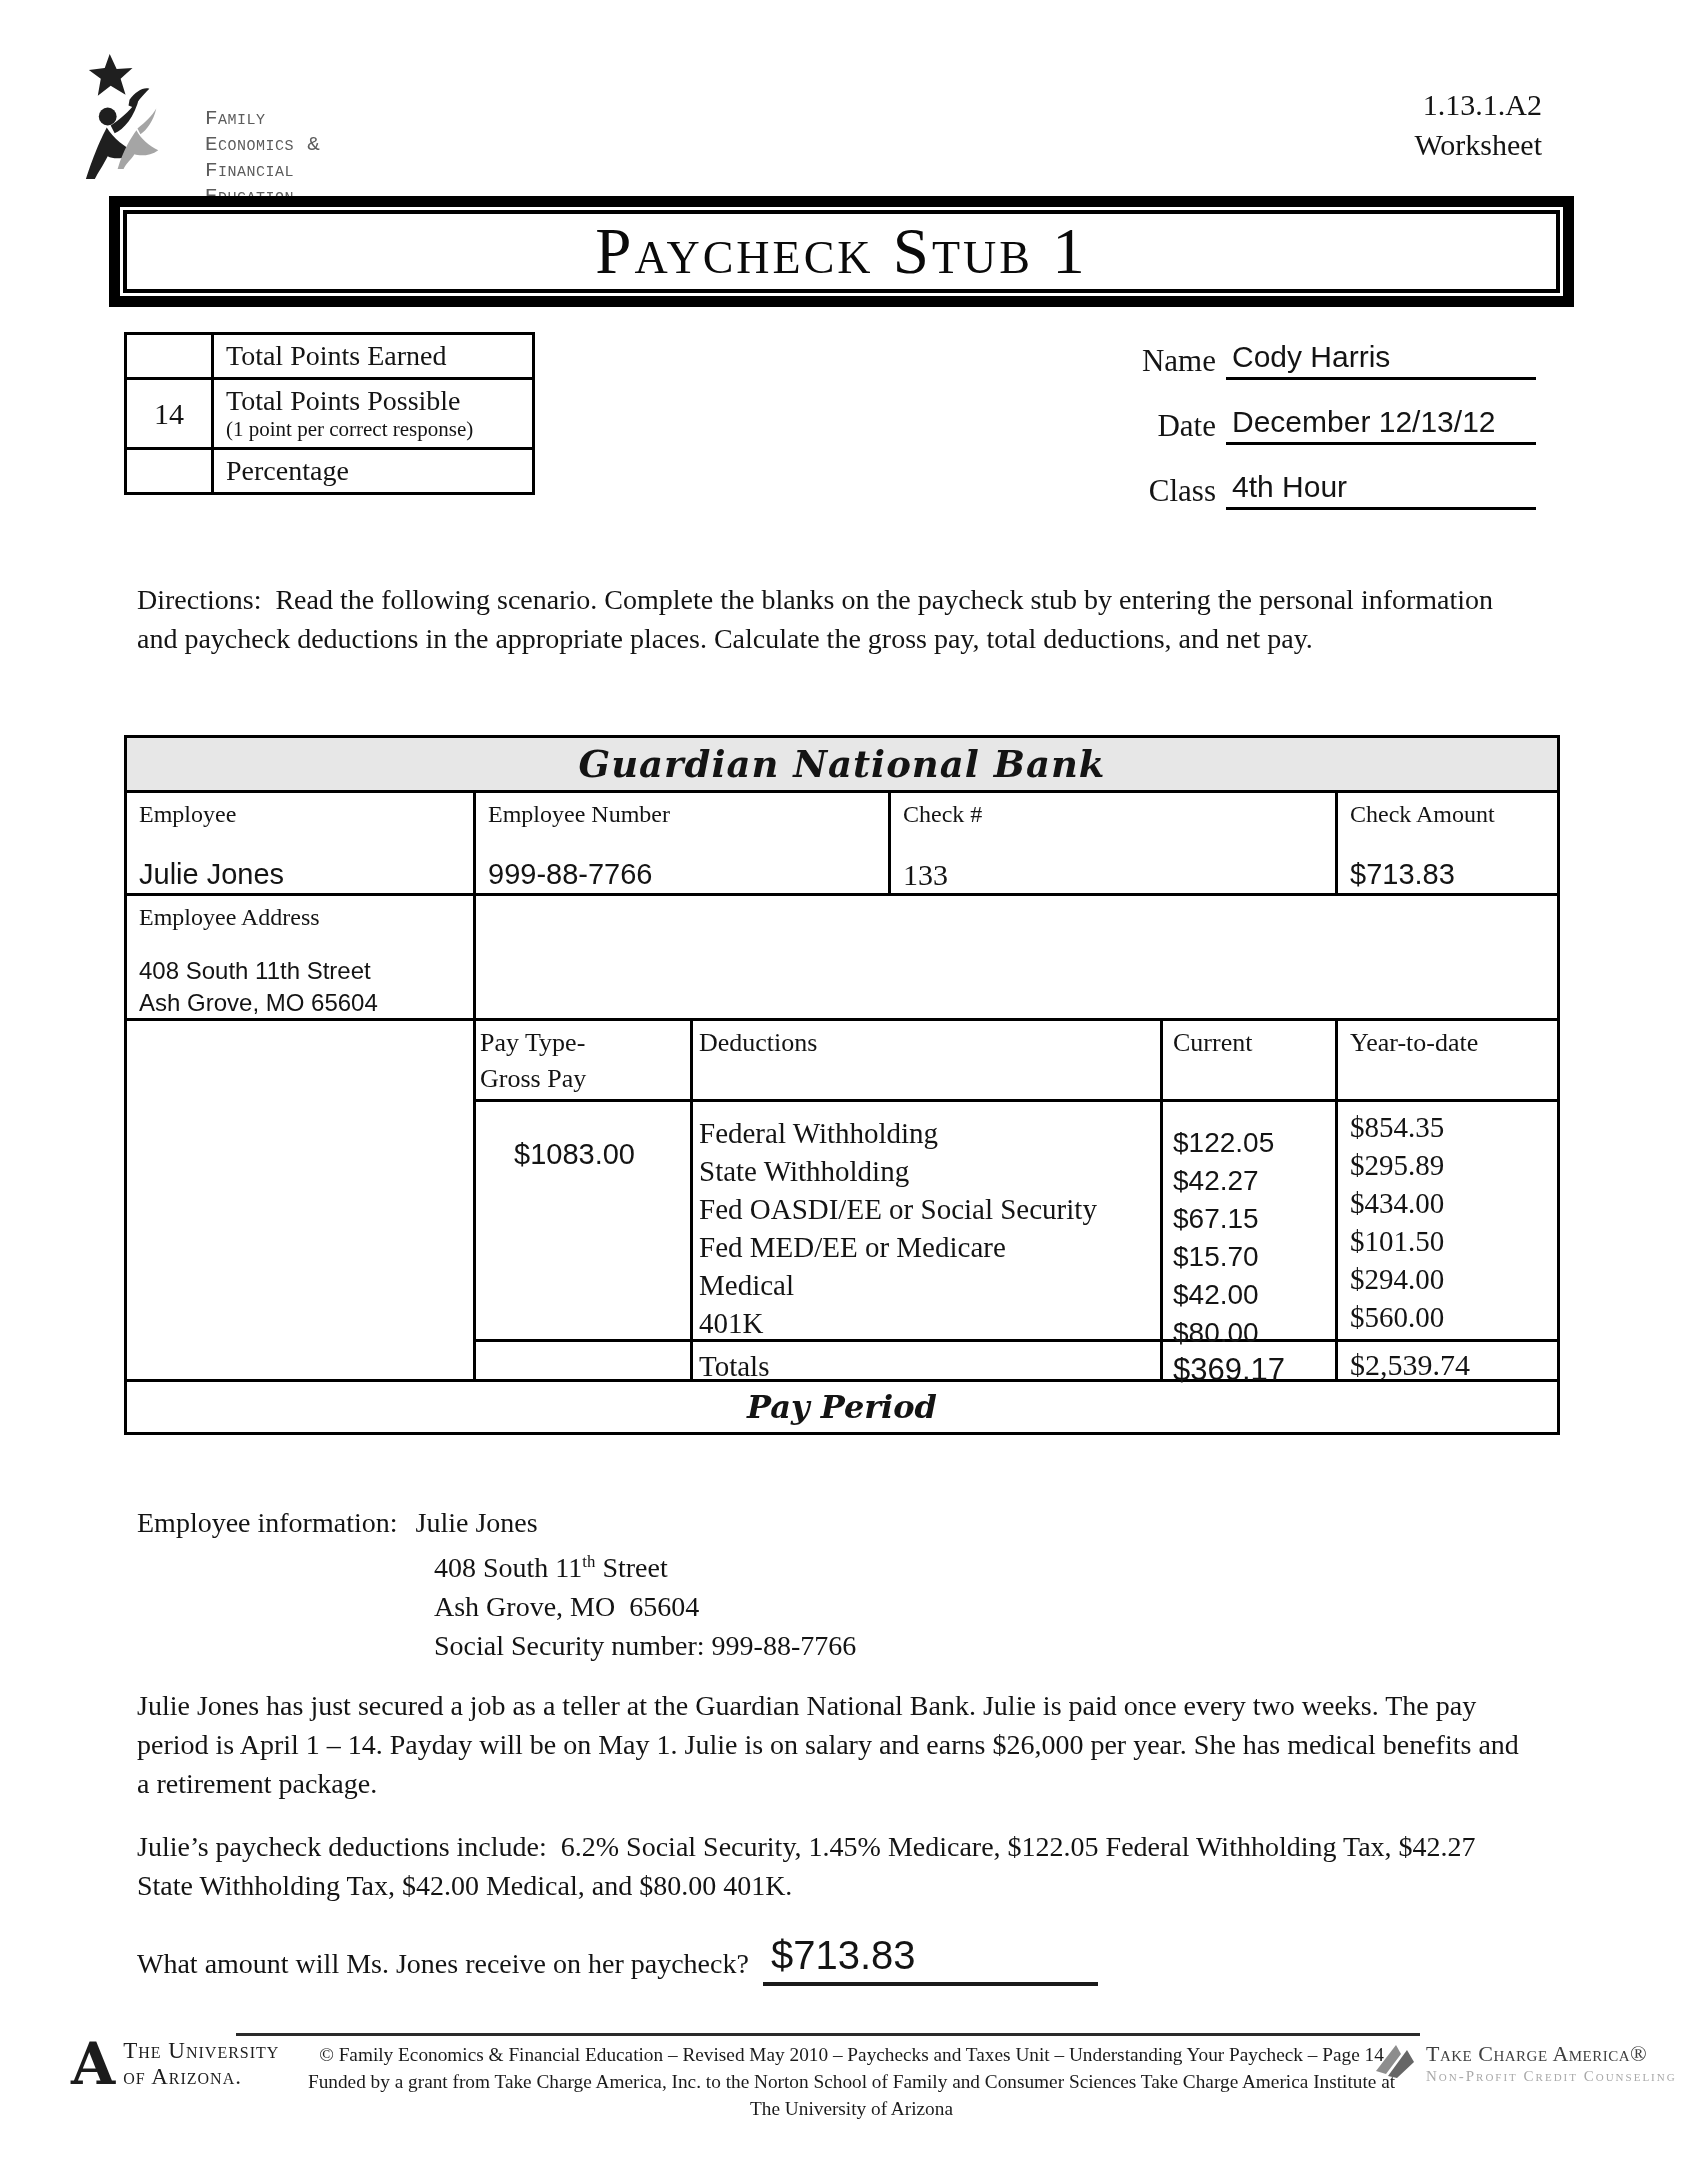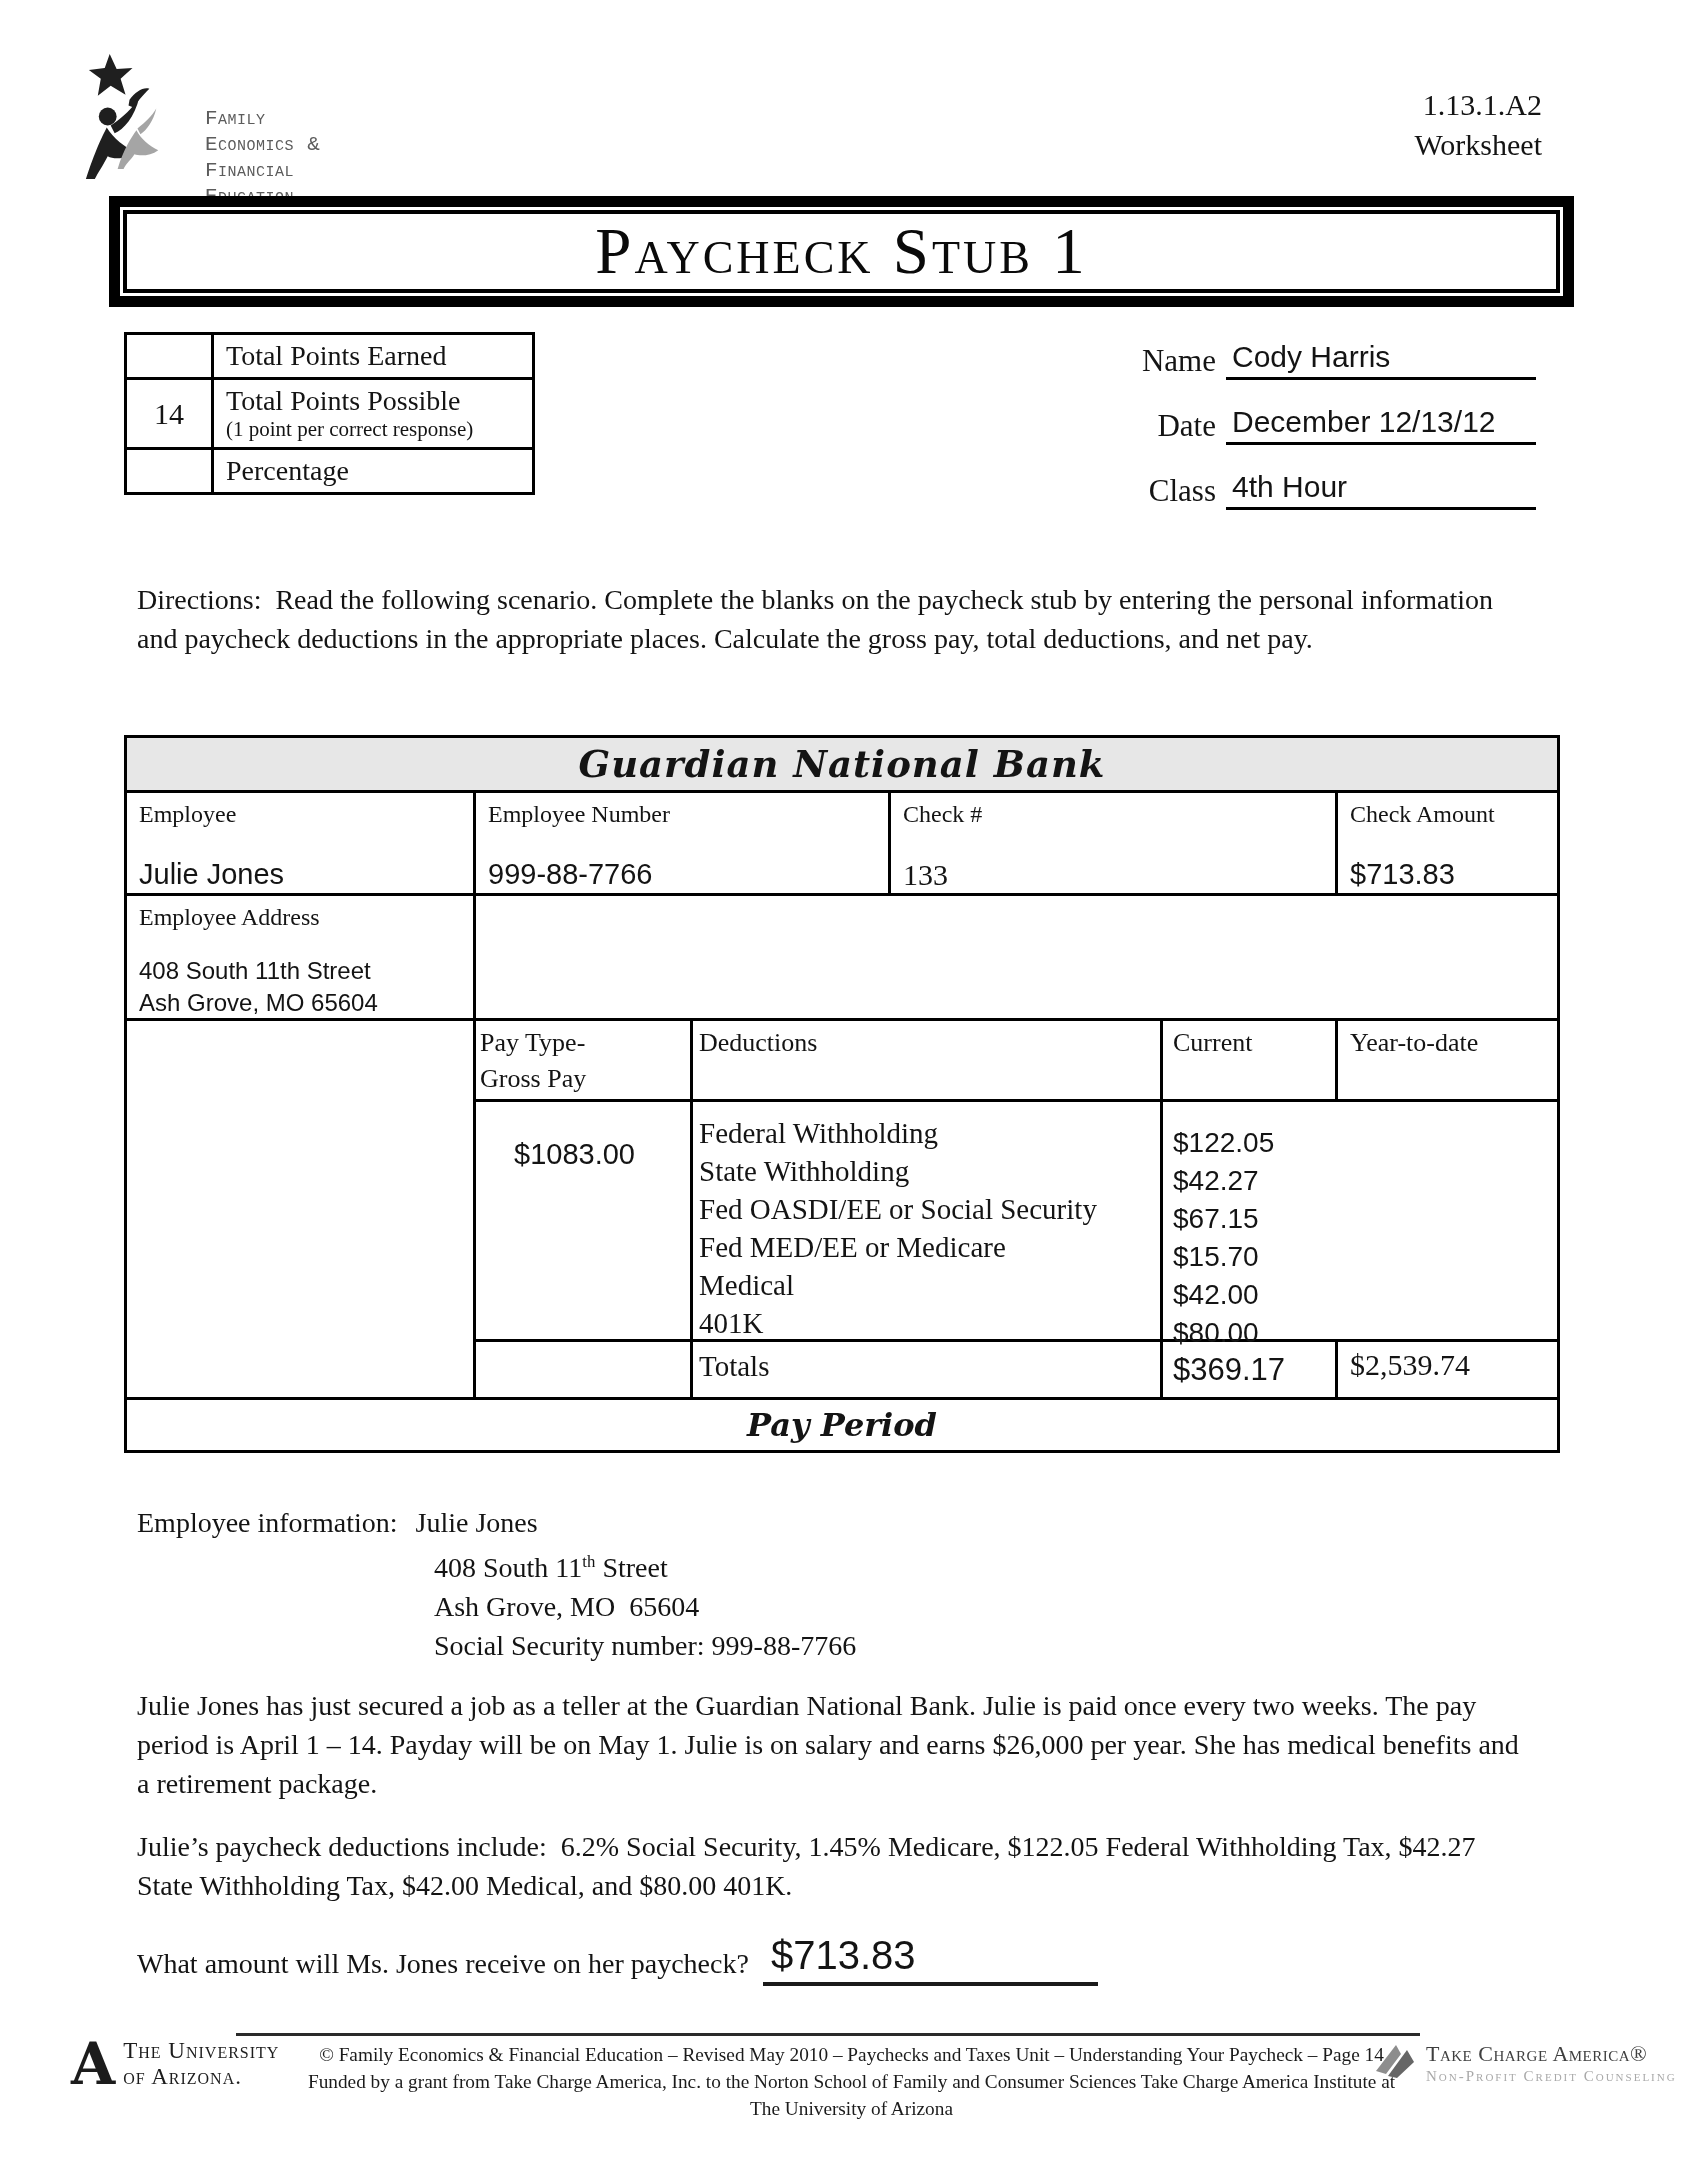--- a/index.html
+++ b/index.html
@@ -56,21 +56,21 @@
   .cell-label { font-size:24px; }
   .cell-value { margin-top:30px; font-size:29px; white-space:nowrap; }
   .serif-val { font-family:"Liberation Serif", serif; font-size:30px; }
   .addr-row { display:flex; height:125px; border-bottom:3px solid #000; }
   .addr-lines { margin-top:24px; font-size:24px; line-height:32px; }
   .body-wrap { display:flex; border-bottom:3px solid #000; }
   .left-tall { width:349px; border-right:3px solid #000; }
   .right-col { flex:1; }
   .hdr-row { display:flex; height:81px; border-bottom:3px solid #000; }
   .ded-row { display:flex; height:240px; border-bottom:3px solid #000; }
-  .tot-row { display:flex; height:55px;justify-content:space-between; }
+  .tot-row { display:flex; height:37px;justify-content:space-between; }
   .cw1 { width:217px; } .cw2 { width:470px; } .cw3 { width:175px; } .cw4 { flex:1; }
   .hdr-cell { font-size:26px; line-height:36px; padding:4px 0 0 6px; }
   .gross { padding:28px 0 0 26px; font-size:29px; }
   .ded-names { padding:12px 0 0 6px; font-size:29px; line-height:38px; white-space:nowrap; }
   .ded-cur { padding:22px 0 0 10px; font-size:28px; line-height:38px; }
   .ded-ytd { padding:6px 0 0 12px; font-size:29px; line-height:38px; }
   .tot-label { padding:8px 0 0 6px; font-size:29px; }
   .tot-cur { padding:10px 0 0 10px; font-size:31px; }
   .tot-ytd { padding:6px 0 0 12px; font-size:30px; }
   .pay-period-row { height:50px; display:flex; align-items:center; justify-content:center; }
@@ -235,20 +235,28 @@
             <div>401K</div>
           </div>
           <div class="cell cw3 ded-cur filled">
             <div>$122.05</div>
             <div>$42.27</div>
             <div>$67.15</div>
             <div>$15.70</div>
             <div>$42.00</div>
             <div>$80.00</div>
           </div>
+          <div class="cell cw4 ded-ytd">
+            <div>$854.35</div>
+            <div>$295.89</div>
+            <div>$434.00</div>
+            <div>$101.50</div>
+            <div>$294.00</div>
+            <div>$560.00</div>
+          </div>
         </div>
 
         <div class="tot-row">
           <div class="cell cw1"></div>
           <div class="cell cw2 tot-label">Totals</div>
           <div class="cell cw3 tot-cur filled">$369.17</div>
           <div class="cell cw4 tot-ytd">$2,539.74</div>
         </div>
       </div>
     </div>

